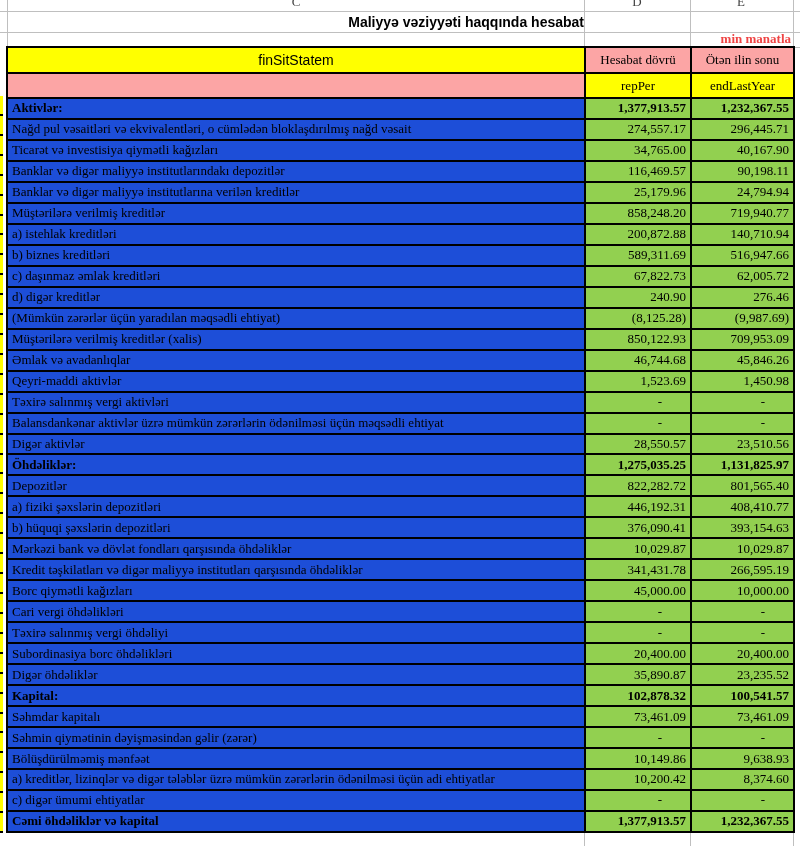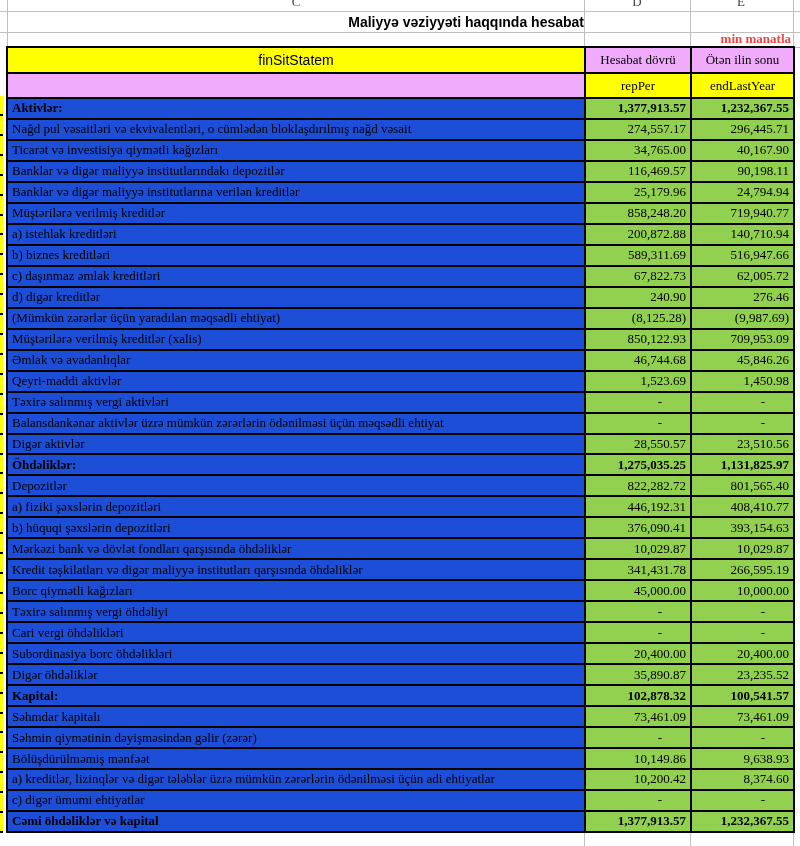--- a/index.html
+++ b/index.html
@@ -60,21 +60,21 @@
     border: 2px solid #000;
     padding: 0 4px;
     white-space: nowrap; overflow: hidden;
     font-weight: normal;
     box-sizing: border-box;
   }
   tr.hdr1 { height: 26px; }
   tr.hdr2 { height: 25px; }
   tr.data-row { height: 19.9px; }
   .cell-yellow { background: #ffff00; }
-  .cell-white  { background: #f0abfc; }
+  .cell-white  { background: #fca5a5; }
   .name-cell {
     text-align: center;
     font-family: "Liberation Sans", "DejaVu Sans", sans-serif;
     font-size: 14px;
   }
   .col-hdr { text-align: center; font-weight: bold; }
   .label { text-align: left; background: #1d4ed8; }
   .val   { text-align: right; background: #92d050; padding-right: 7px; }
   .val.dash { padding-right: 28px; }
   tr.bold td { font-weight: bold; }
@@ -237,26 +237,26 @@
     <td class="label">Kredit təşkilatları və digər maliyyə institutları qarşısında öhdəliklər</td>
     <td class="val">341,431.78</td>
     <td class="val">266,595.19</td>
   </tr>
       <tr class="data-row">
     <td class="label">Borc qiymətli kağızları</td>
     <td class="val">45,000.00</td>
     <td class="val">10,000.00</td>
   </tr>
       <tr class="data-row">
+    <td class="label">Cari vergi öhdəlikləri</td>
+    <td class="val dash">-</td>
+    <td class="val dash">-</td>
+  </tr>
+      <tr class="data-row">
     <td class="label">Təxirə salınmış vergi öhdəliyi</td>
-    <td class="val dash">-</td>
-    <td class="val dash">-</td>
-  </tr>
-      <tr class="data-row">
-    <td class="label">Cari vergi öhdəlikləri</td>
     <td class="val dash">-</td>
     <td class="val dash">-</td>
   </tr>
       <tr class="data-row">
     <td class="label">Subordinasiya borc öhdəlikləri</td>
     <td class="val">20,400.00</td>
     <td class="val">20,400.00</td>
   </tr>
       <tr class="data-row">
     <td class="label">Digər öhdəliklər</td>

